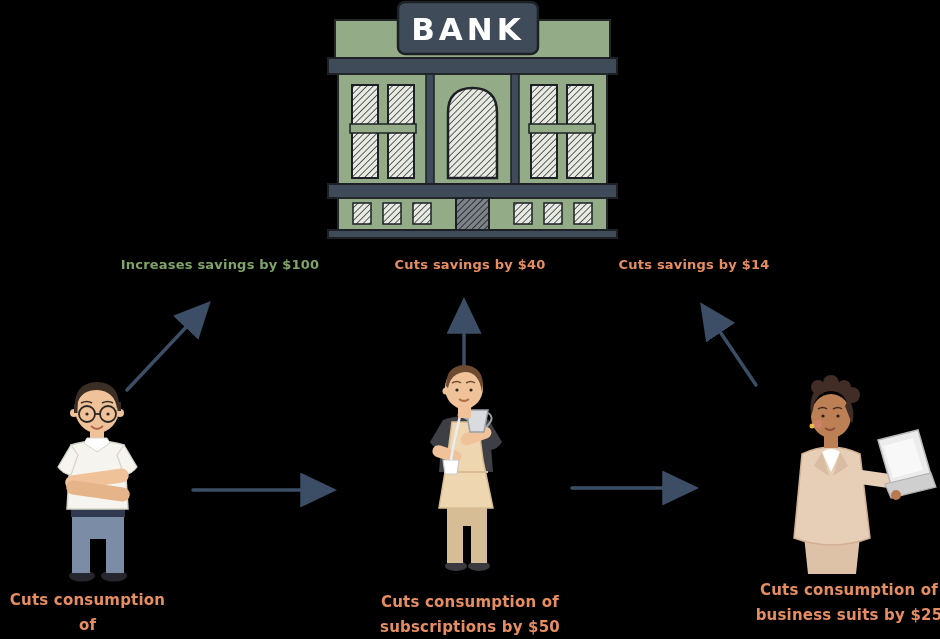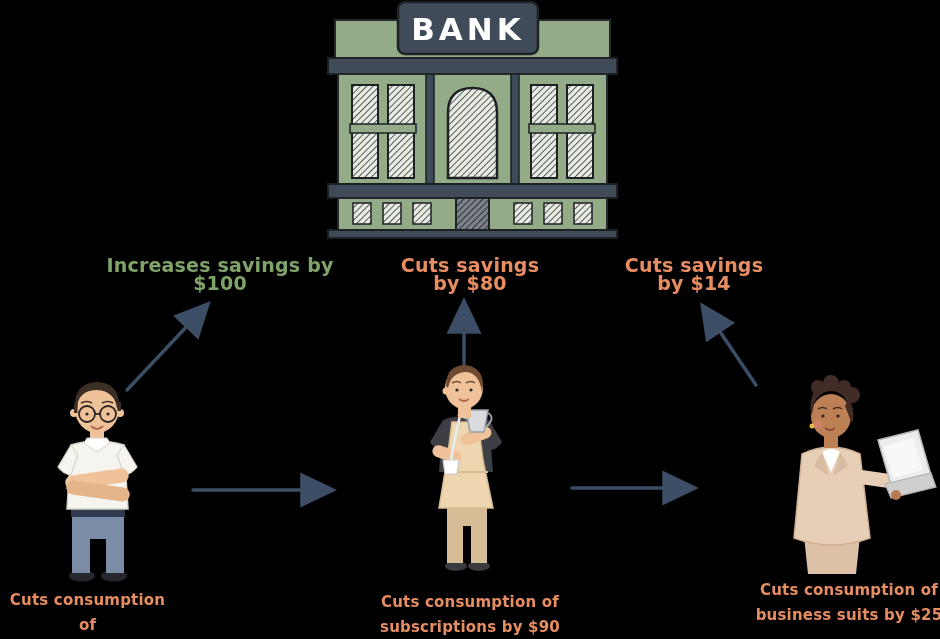--- a/index.html
+++ b/index.html
@@ -4,21 +4,21 @@
 <style>
   * { margin:0; padding:0; box-sizing:border-box; }
   html,body { background:#000; }
   body { font-family:"DejaVu Sans", sans-serif; }
   .canvas {
     position:relative; width:940px; height:639px;
     background:#000; overflow:hidden;padding-left:24px;
   }
   .abs { position:absolute; }
   .flow-label {
-    position:absolute; font-size:19px; font-weight:bold;
+    position:absolute; font-size:13px; font-weight:bold;
     text-align:center; letter-spacing:.2px; line-height:18px;
   }
   .flow-label.up   { color:#7fa368; }
   .flow-label.down { color:#e68d62; }
   .caption {
     position:absolute; font-size:15px; font-weight:bold;
     color:#e68d62; text-align:center; line-height:25px; letter-spacing:.2px;
   }
   .caption span { display:block; }
   svg { display:block; }
@@ -82,21 +82,21 @@
       </g>
 
       <rect x="131" y="198" width="33" height="32" fill="url(#hatchDark)" stroke="#1d2126" stroke-width="2"></rect>
 
       <rect x="3" y="230" width="289" height="8" fill="#3f4b59" stroke="#1d2126" stroke-width="2"></rect>
     </svg>
   </div>
 
   <div class="flow-label up" style="left:100px; top:256px; width:240px;">Increases savings  by $100</div>
 
-  <div class="flow-label down" style="left:386px; top:256px; width:168px;">Cuts savings by $80</div>
+  <div class="flow-label down" style="left:386px; top:256px; width:168px;">Cuts savings by $40</div>
 
   <div class="flow-label down" style="left:616px; top:256px; width:156px;">Cuts savings by $14</div>
 
   <svg id="arrow-layer" width="940" height="639" viewBox="0 0 940 639">
     <defs>
       <marker id="ah" markerWidth="11" markerHeight="10" refX="8.5" refY="5" orient="auto">
         <path d="M0,0 L10.5,5 L0,10 Z" fill="#3c4d66"></path>
       </marker>
     </defs>
     <line x1="127" y1="390" x2="206" y2="306" stroke="#3c4d66" stroke-width="3.5" stroke-linecap="round" marker-end="url(#ah)"></line>
@@ -229,21 +229,21 @@
     </svg>
   </div>
 
   <div class="caption" style="left:0px; top:588px; width:175px;">
     <span>Cuts consumption of</span>
     <span>coffee by $100</span>
   </div>
 
   <div class="caption" style="left:375px; top:590px; width:190px;">
     <span>Cuts consumption of</span>
-    <span>subscriptions by $90</span>
+    <span>subscriptions by $50</span>
   </div>
 
   <div class="caption" style="left:750px; top:578px; width:198px;">
     <span>Cuts consumption of</span>
     <span>business suits by $25</span>
   </div>
 
 </div>
 
 </body></html>

